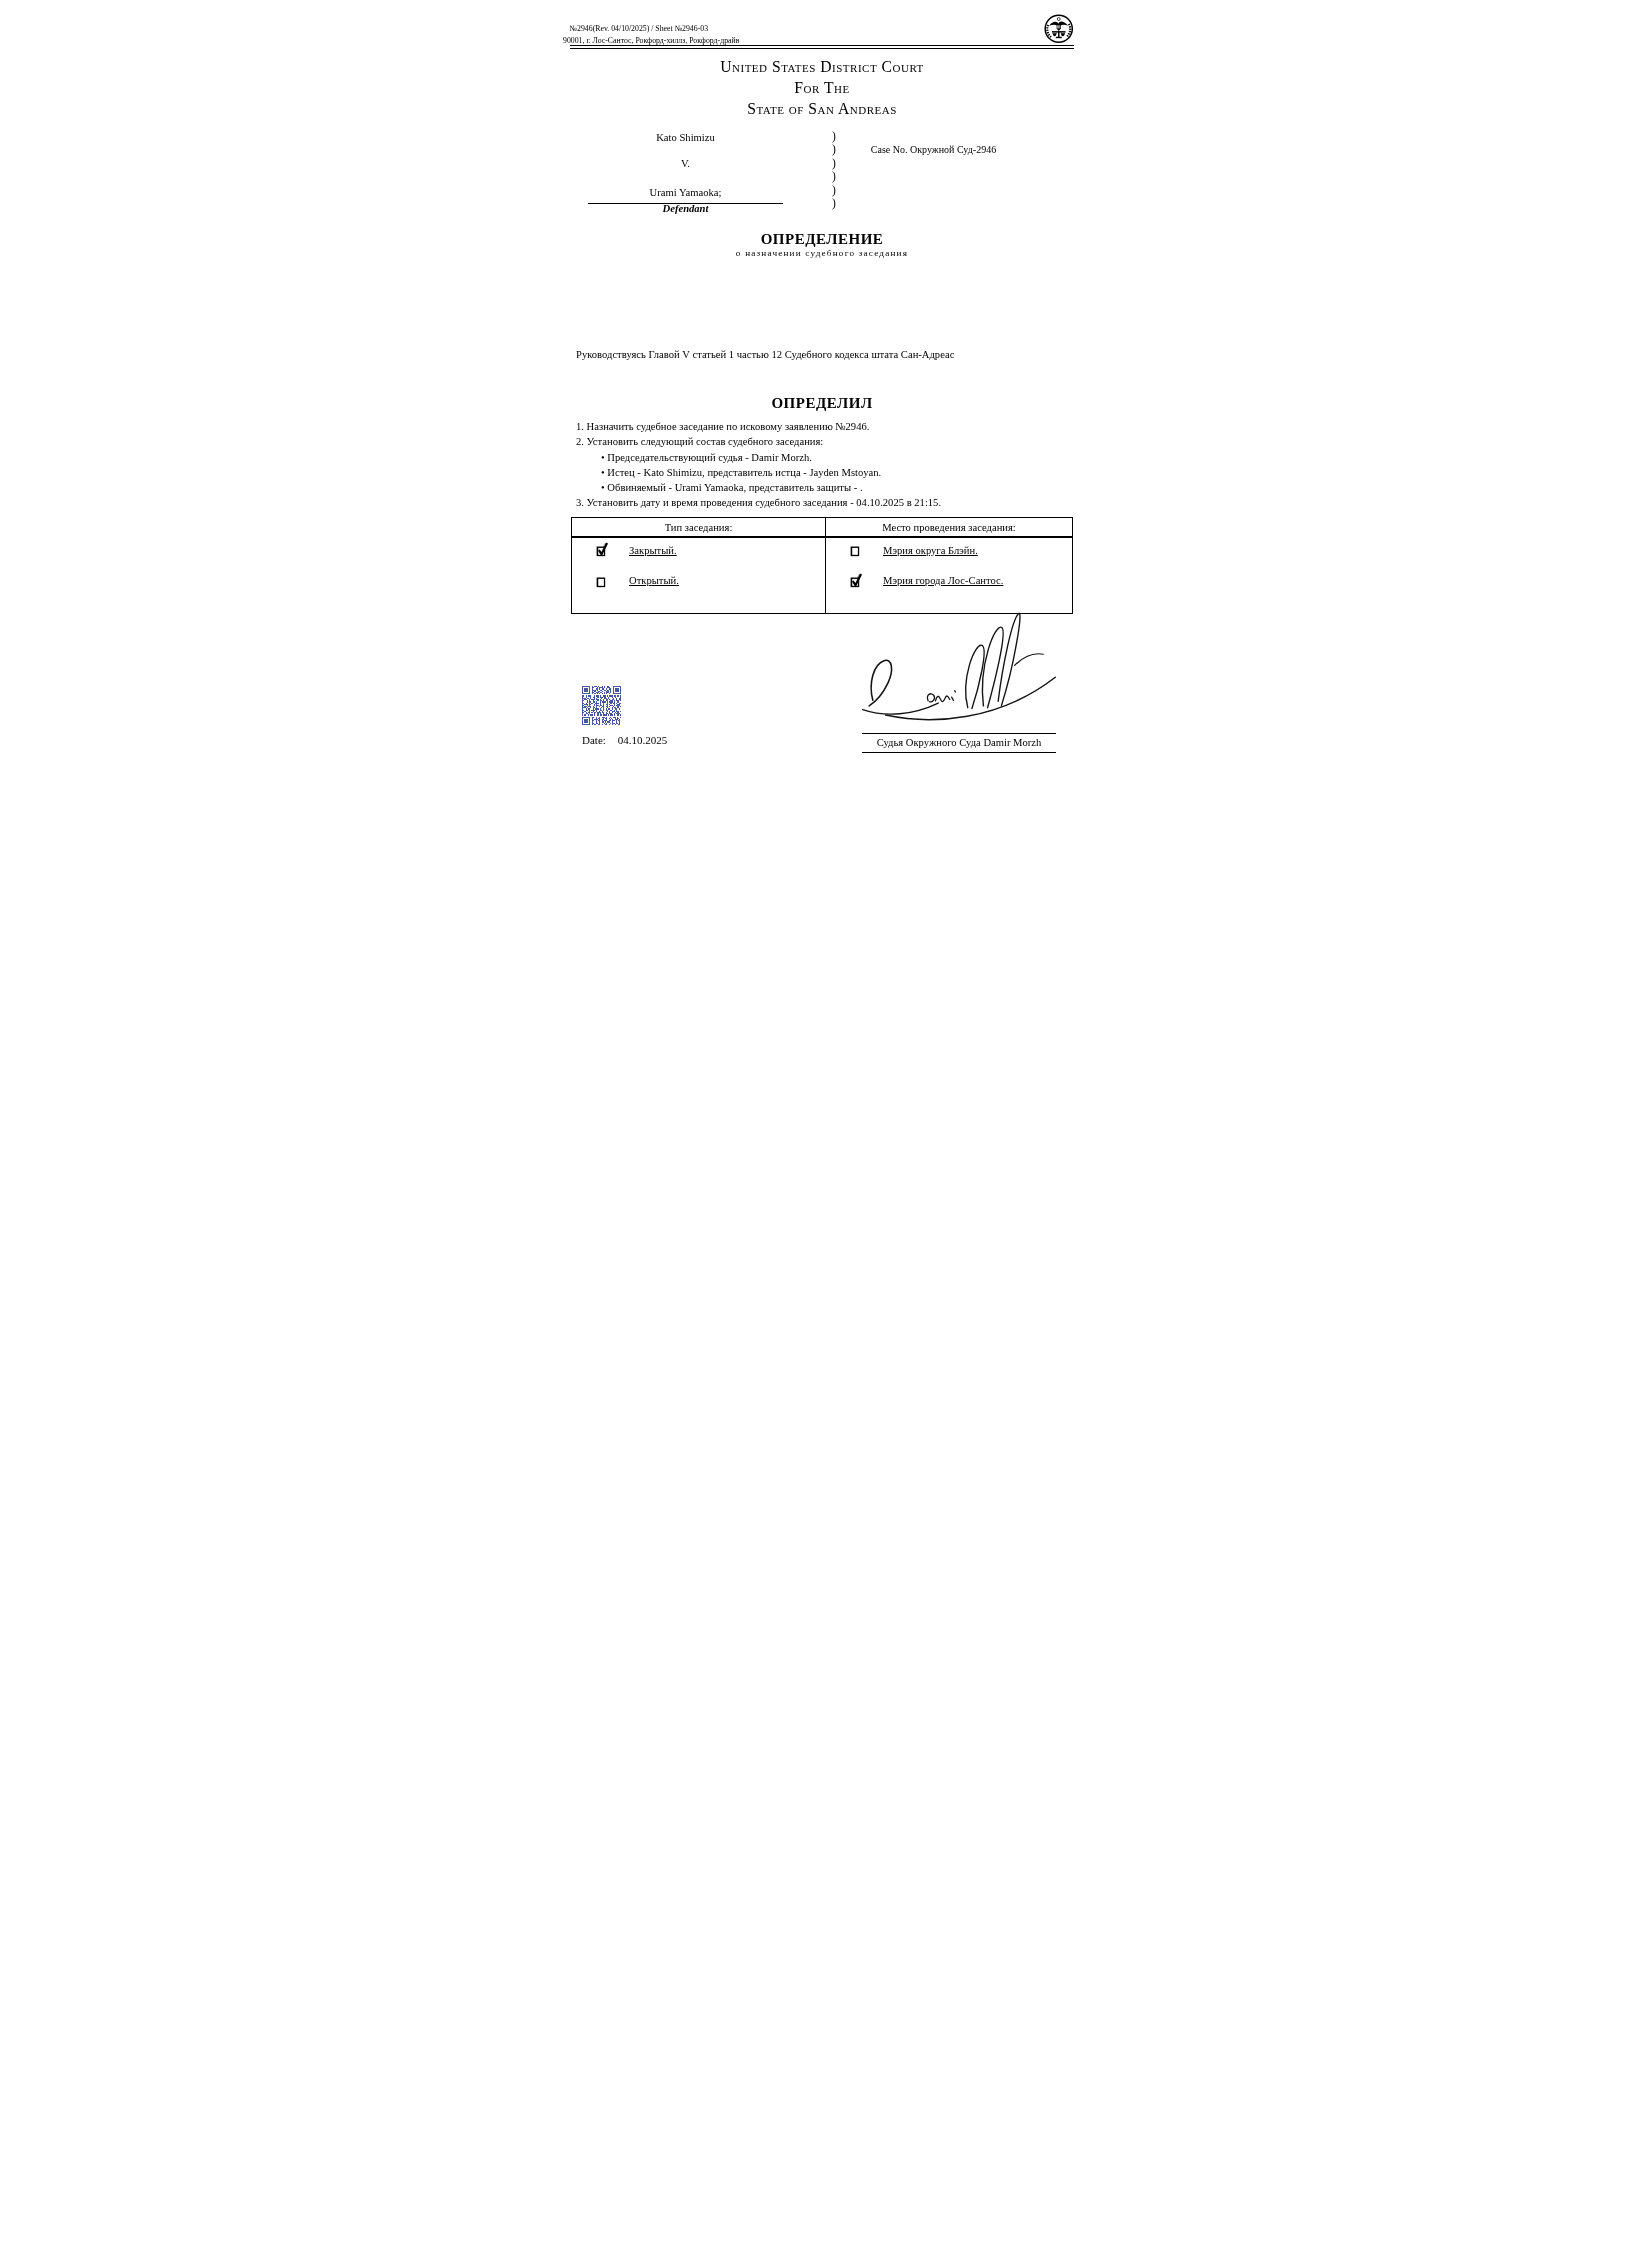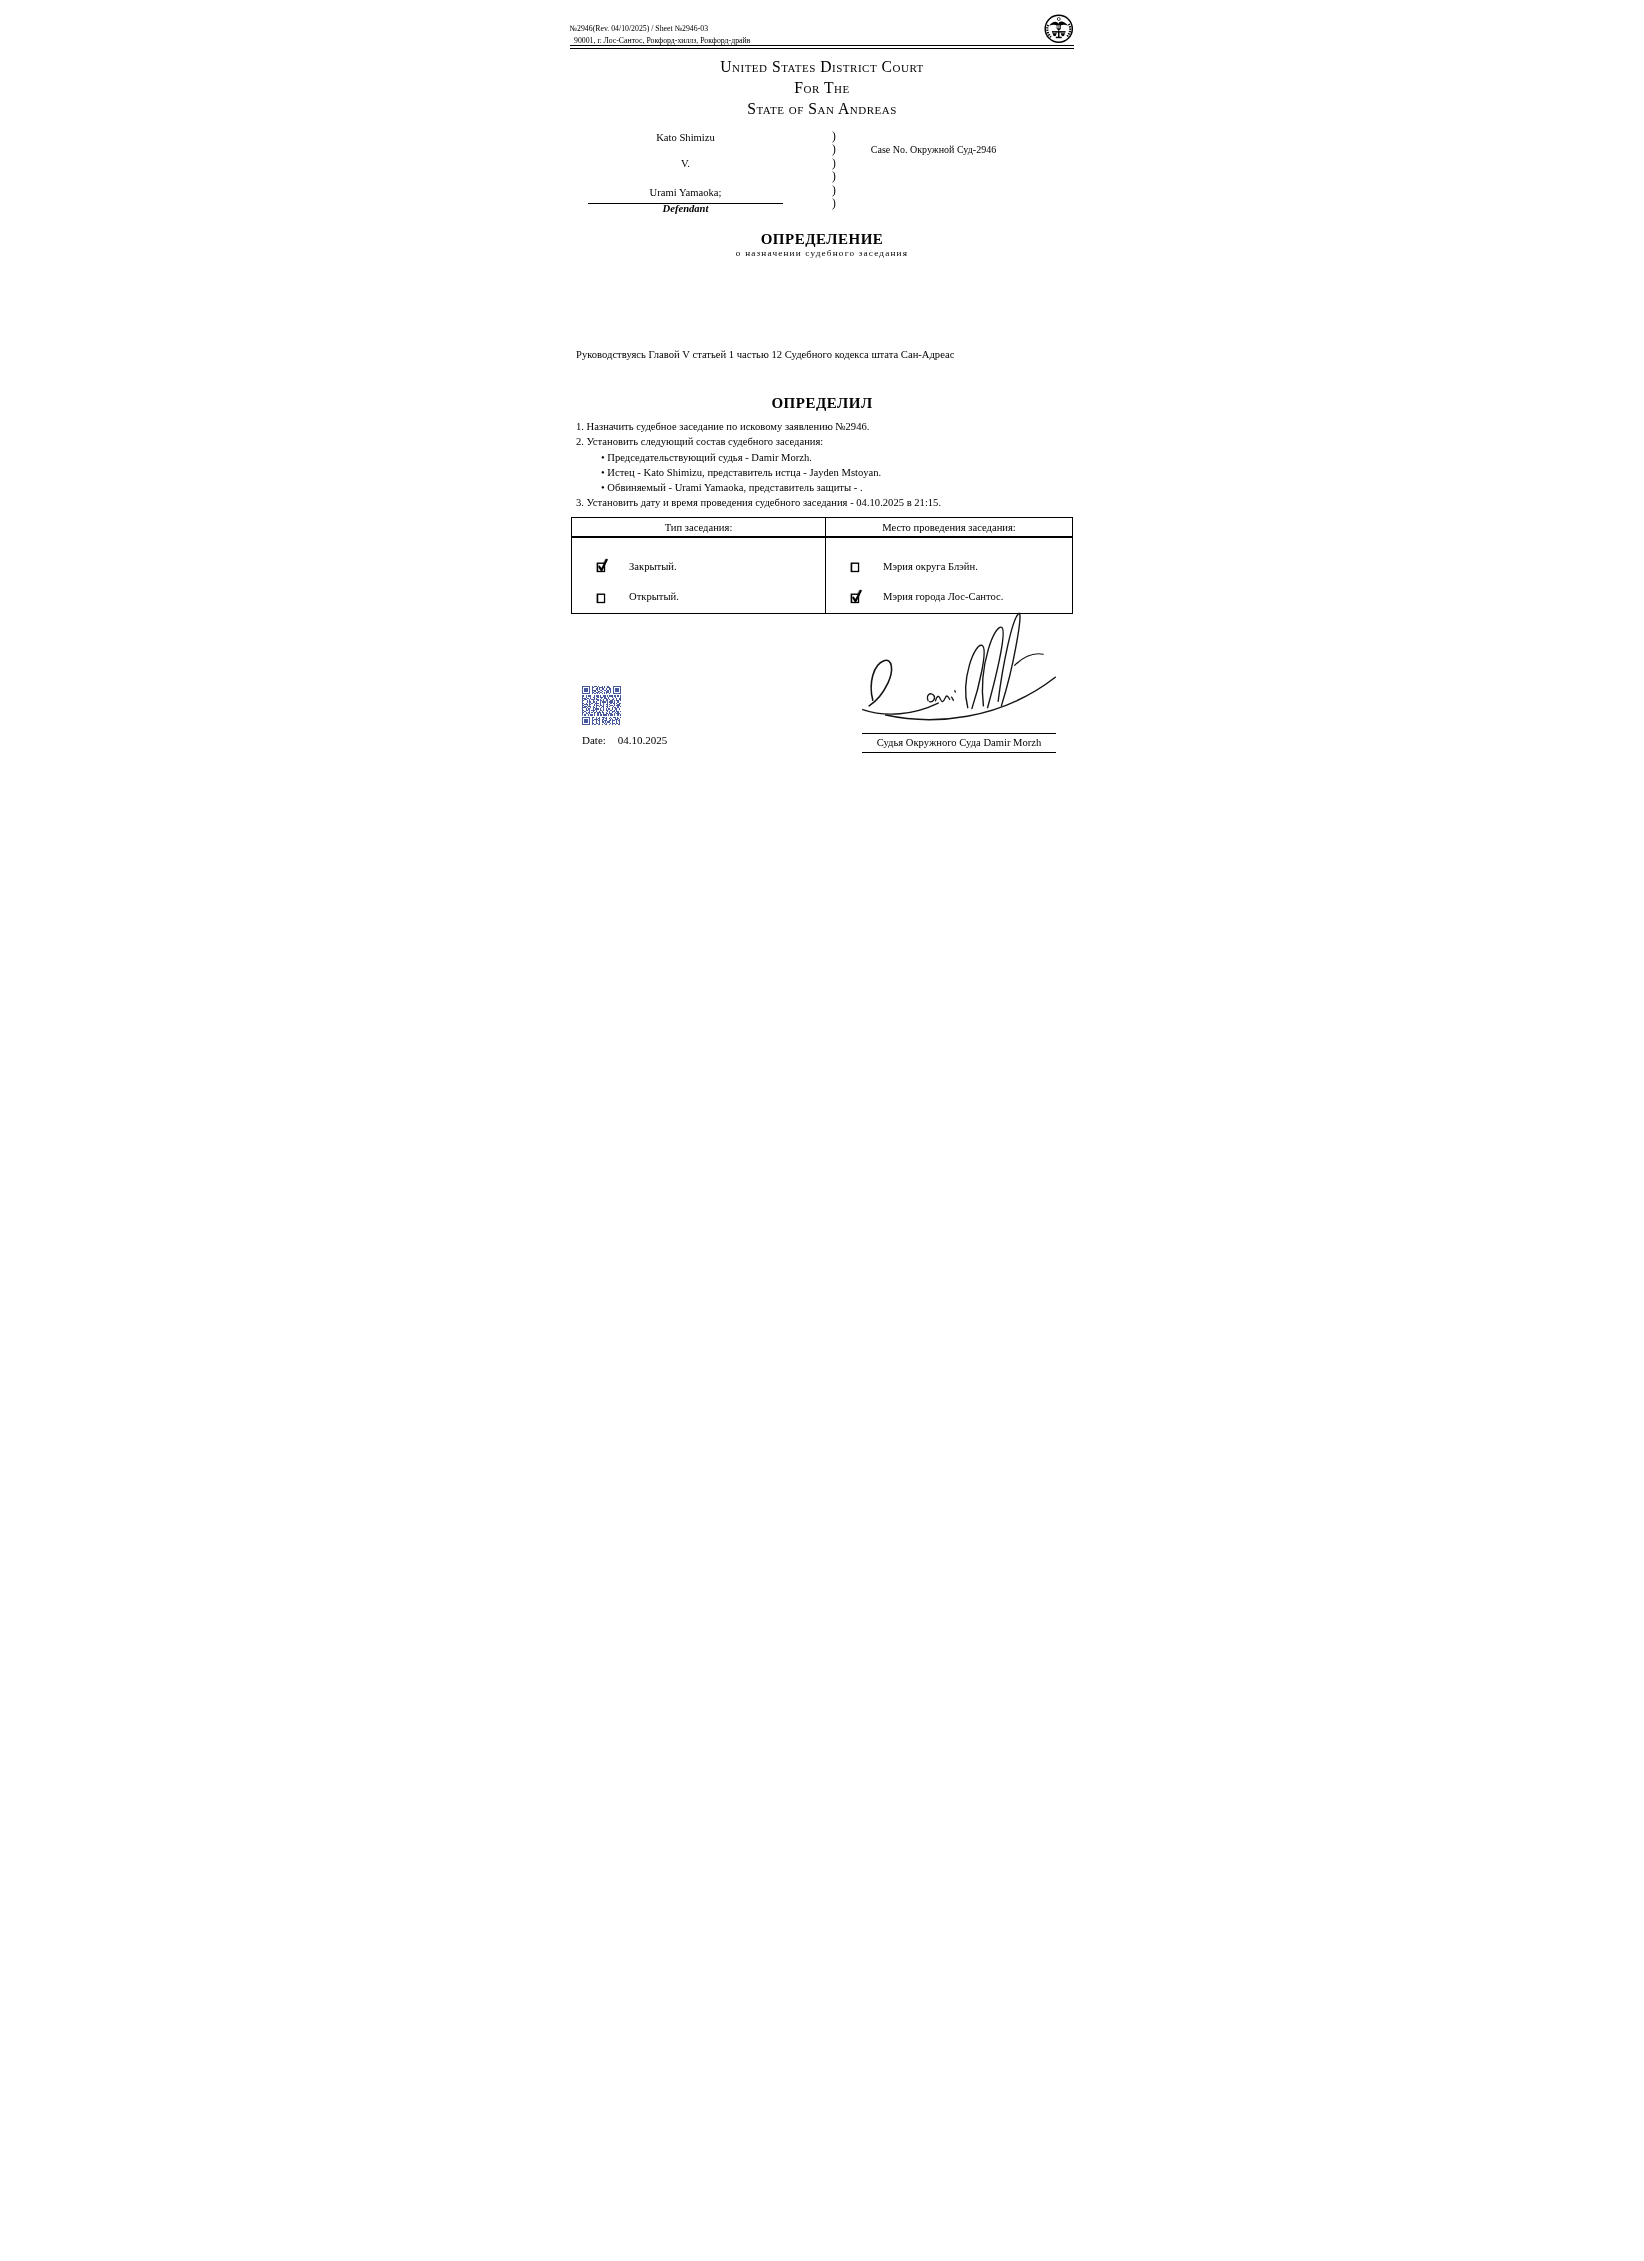--- a/index.html
+++ b/index.html
@@ -9,21 +9,21 @@
     height: 754px;
     margin: 12px auto;
     background: #ffffff;
     color: #000;
     font-family: "Liberation Serif", "DejaVu Serif", serif;
     overflow: hidden;
   }
 
   
   .meta-line1 { position: absolute; left: 21.6px; top: 12px; font-size: 7.8px; }
-  .meta-line2 { position: absolute; left: 26px; top: 24px; font-size: 7.8px; }
+  .meta-line2 { position: absolute; left: 15px; top: 24px; font-size: 7.8px; }
   .double-rule {
     position: absolute; left: 21.6px; right: 21.6px; top: 33px;
     height: 1.8px; border-top: 1.4px solid #000; border-bottom: 1.4px solid #000;
   }
   .seal { position: absolute; left: 496px; top: 2.3px; width: 29.5px; height: 29.5px; }
 
   
   .title-block {
     position: absolute; left: 21.6px; right: 21.6px; top: 44px;
     text-align: center; font-variant: small-caps;
@@ -68,21 +68,21 @@
   .session-table {
     position: absolute; left: 23px; top: 505px; width: 500px; height: 95px;
     border: 1.4px solid #000; display: grid; grid-template-columns: 254px 1fr;
   }
   .st-col-left { border-right: 1.4px solid #000; }
   .st-header {
     height: 18.4px; border-bottom: 2.8px double #000;
     display: flex; align-items: center; justify-content: center;
     font-size: 10.6px;
   }
-  .st-body { padding-top: 20px; }
+  .st-body { padding-top: 4px; text-decoration: underline; }
   .cb-row { display: flex; align-items: center; gap: 21px; margin-left: 23px; height: 15.7px; }
   .cb-row + .cb-row { margin-top: 14.7px; }
   .checkbox { display: inline-block; width: 13px; height: 15.7px; cursor: pointer;
               filter: drop-shadow(-0.9px 0.9px 0 rgba(0,0,0,0.35)); }
   .checkbox svg { display: block; width: 100%; height: 100%; }
   .checkbox svg .check { display: none; }
   .checkbox[data-checked="true"] svg .check { display: block; }
   .cb-label { font-size: 10.6px; }
 
   

